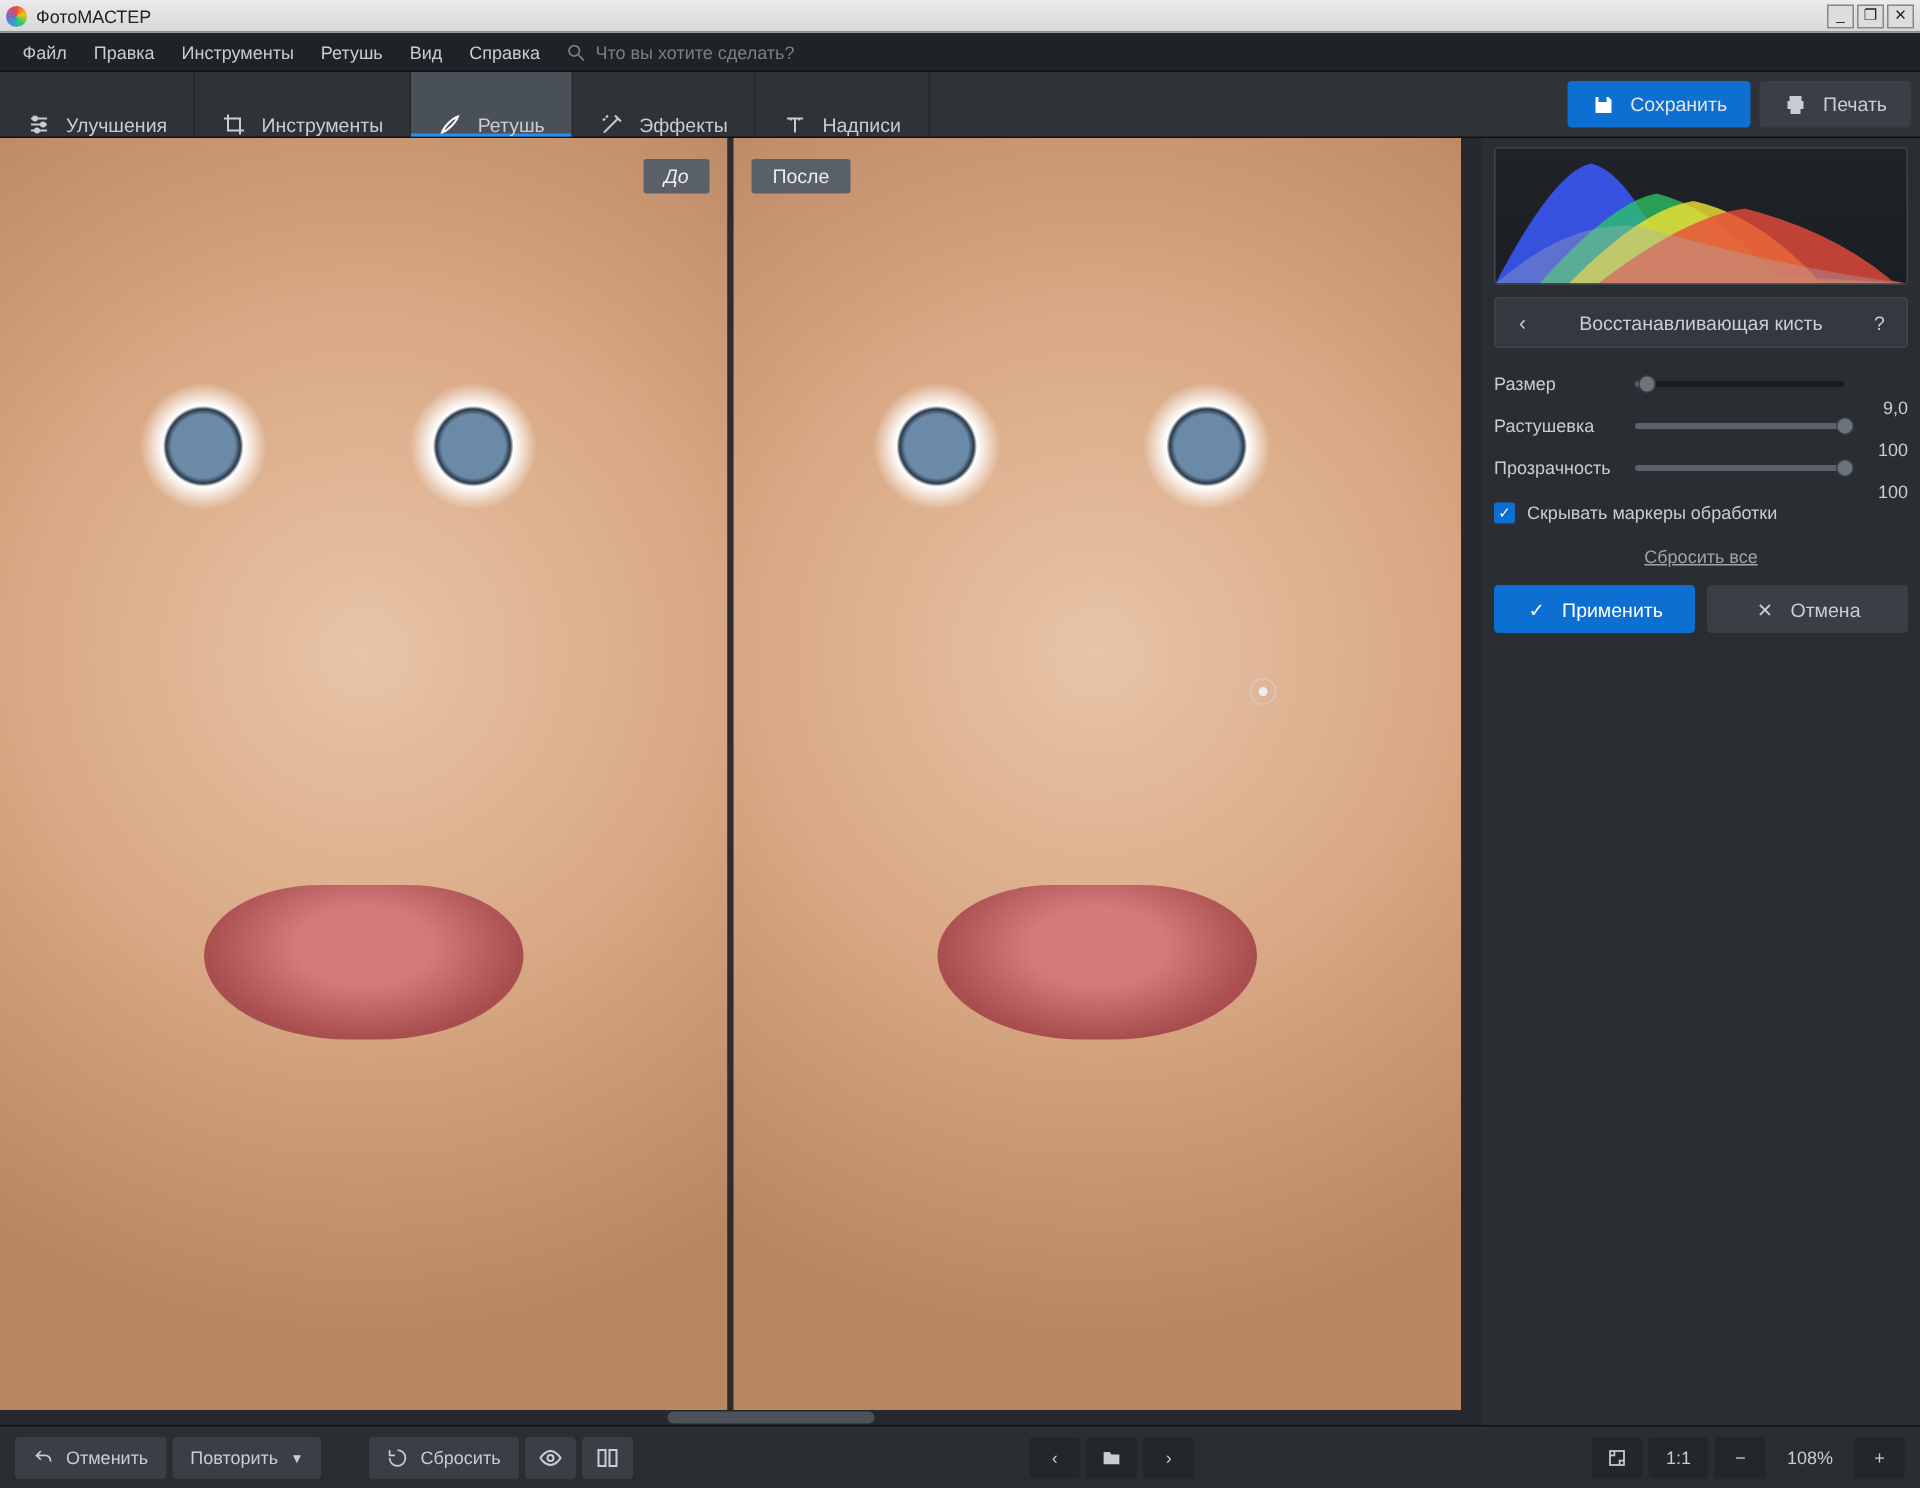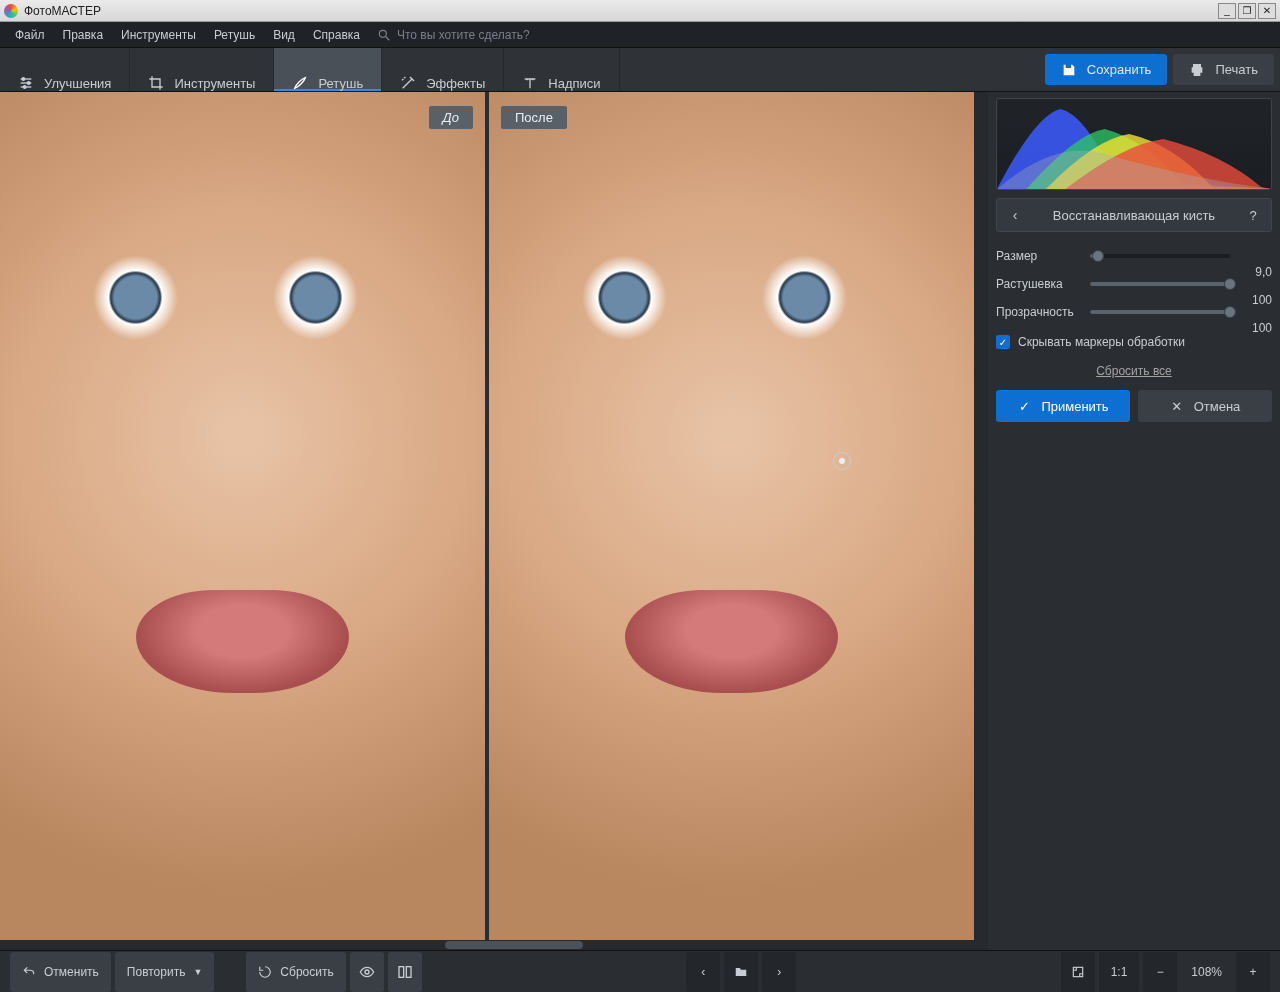--- a/index.html
+++ b/index.html
@@ -62,21 +62,21 @@
 .chk { width:14px; height:14px; background:#0d6fd1; border-radius:2px; display:flex; align-items:center; justify-content:center; color:#fff; font-size:10px; }
 .reset-link { text-align:center; font-size:12px; color:#a3a3a3; text-decoration:underline; padding:10px 0 12px; cursor:pointer; }
 .btn-row { display:flex; gap:8px; }
 .btn { flex:1; height:32px; border-radius:3px; display:flex; align-items:center; justify-content:center; font-size:13px; cursor:pointer; gap:10px; }
 .btn.apply { background:#0d6fd1; color:#fff; }
 .btn.cancel { background:#3a3f45; color:#c8cdd3; }
 .btn .ic { width:14px; height:14px; display:flex; align-items:center; justify-content:center; }
 
 
 .bottombar { height:42px; background:#2a2e33; border-top:1px solid #111; display:flex; align-items:center; padding:0 10px; font-size:12px; gap:4px; }
-.bbtn { height:40px; padding:0 12px; background:#3a3f45; border-radius:3px; display:flex; align-items:center; gap:8px; cursor:pointer; }
+.bbtn { height:28px; padding:0 12px; background:#3a3f45; border-radius:3px; display:flex; align-items:center; gap:8px; cursor:pointer; }
 .bbtn.icon-only { width:34px; padding:0; justify-content:center; }
 .bbtn.dark { background:#23262a; }
 .bgroup { display:flex; gap:4px; }
 .bottombar .gap { flex:1; }
 .bottombar .zoom { display:flex; align-items:center; gap:4px; }
 .hscroll { height:10px; background:#26292d; margin:0 0 0 0; position:relative; }
 .hscroll .th { position:absolute; left:45%; width:14%; top:1px; bottom:1px; background:#4b525a; border-radius:4px; }
 svg { display:block; }
 </style>
 </head>

